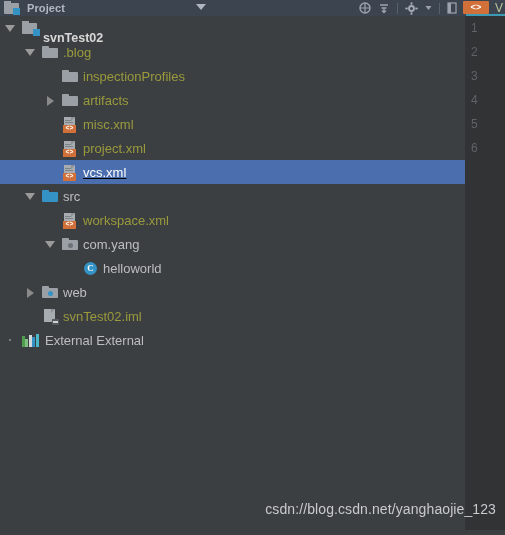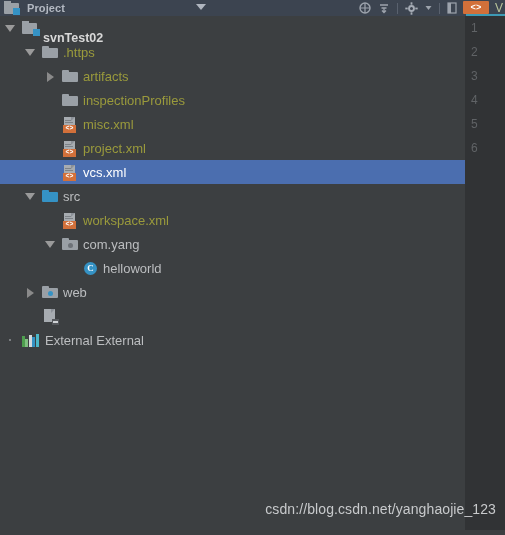--- a/index.html
+++ b/index.html
@@ -121,21 +121,21 @@
 
   
   .row {
     position: relative;
     height: 24px;
     display: flex;
     align-items: center;
     white-space: nowrap;
     box-sizing: border-box;
   }
-  .row.selected { background: #4b6eaf; }
+  .row.selected { background: #4b6eaf; text-decoration: underline; }
   .twisty {
     width: 14px; height: 24px;
     flex: 0 0 14px;
     position: relative;
   }
   .twisty.collapsed::after {
     content: "";
     position: absolute;
     left: 3px; top: 8px;
     width: 0; height: 0;
@@ -393,41 +393,41 @@
         <span class="label proj">svnTest02</span>
       </div>
       <div class="row">
         <span style="flex: 0 0 24px;"></span>
         <span class="twisty expanded"></span>
         <span style="flex: 0 0 4px;"></span>
         <span class="icon ic-folder">
           <span class="tab"></span>
           <span class="body"></span>
         </span>
-        <span class="label folder">.https</span>
+        <span class="label folder">.blog</span>
+      </div>
+      <div class="row">
+        <span style="flex: 0 0 44px;"></span>
+        <span class="twisty"></span>
+        <span style="flex: 0 0 4px;"></span>
+        <span class="icon ic-folder">
+          <span class="tab"></span>
+          <span class="body"></span>
+        </span>
+        <span class="label folder">inspectionProfiles</span>
       </div>
       <div class="row">
         <span style="flex: 0 0 44px;"></span>
         <span class="twisty collapsed"></span>
         <span style="flex: 0 0 4px;"></span>
         <span class="icon ic-folder">
           <span class="tab"></span>
           <span class="body"></span>
         </span>
         <span class="label folder">artifacts</span>
-      </div>
-      <div class="row">
-        <span style="flex: 0 0 44px;"></span>
-        <span class="twisty"></span>
-        <span style="flex: 0 0 4px;"></span>
-        <span class="icon ic-folder">
-          <span class="tab"></span>
-          <span class="body"></span>
-        </span>
-        <span class="label folder">inspectionProfiles</span>
       </div>
       <div class="row">
         <span style="flex: 0 0 44px;"></span>
         <span class="twisty"></span>
         <span style="flex: 0 0 4px;"></span>
         <span class="icon ic-xml">
           <span class="page"></span>
           <span class="fold"></span>
           <span class="line" style="left:3px;top:4px;width:6px;"></span>
           <span class="line" style="left:3px;top:6px;width:8px;"></span>
@@ -517,20 +517,21 @@
       </div>
       <div class="row">
         <span style="flex: 0 0 24px;"></span>
         <span class="twisty"></span>
         <span style="flex: 0 0 4px;"></span>
         <span class="icon ic-iml">
           <span class="page"></span>
           <span class="fold"></span>
           <span class="sq"></span>
         </span>
+        <span class="label iml">svnTest02.iml</span>
       </div>
       <div class="row">
         <span style="flex: 0 0 4px;"></span>
         <span class="twisty tiny-dot"></span>
         <span style="flex: 0 0 4px;"></span>
         <span class="icon ic-lib">
           <span class="b" style="left:0px;height:11px;background:#4e9e4e;"></span>
           <span class="b" style="left:3.4px;height:8px;background:#7fbf7f;"></span>
           <span class="b" style="left:6.8px;height:12px;background:#d6d9dc;"></span>
           <span class="b" style="left:10.2px;height:10px;background:#3592c4;"></span>

